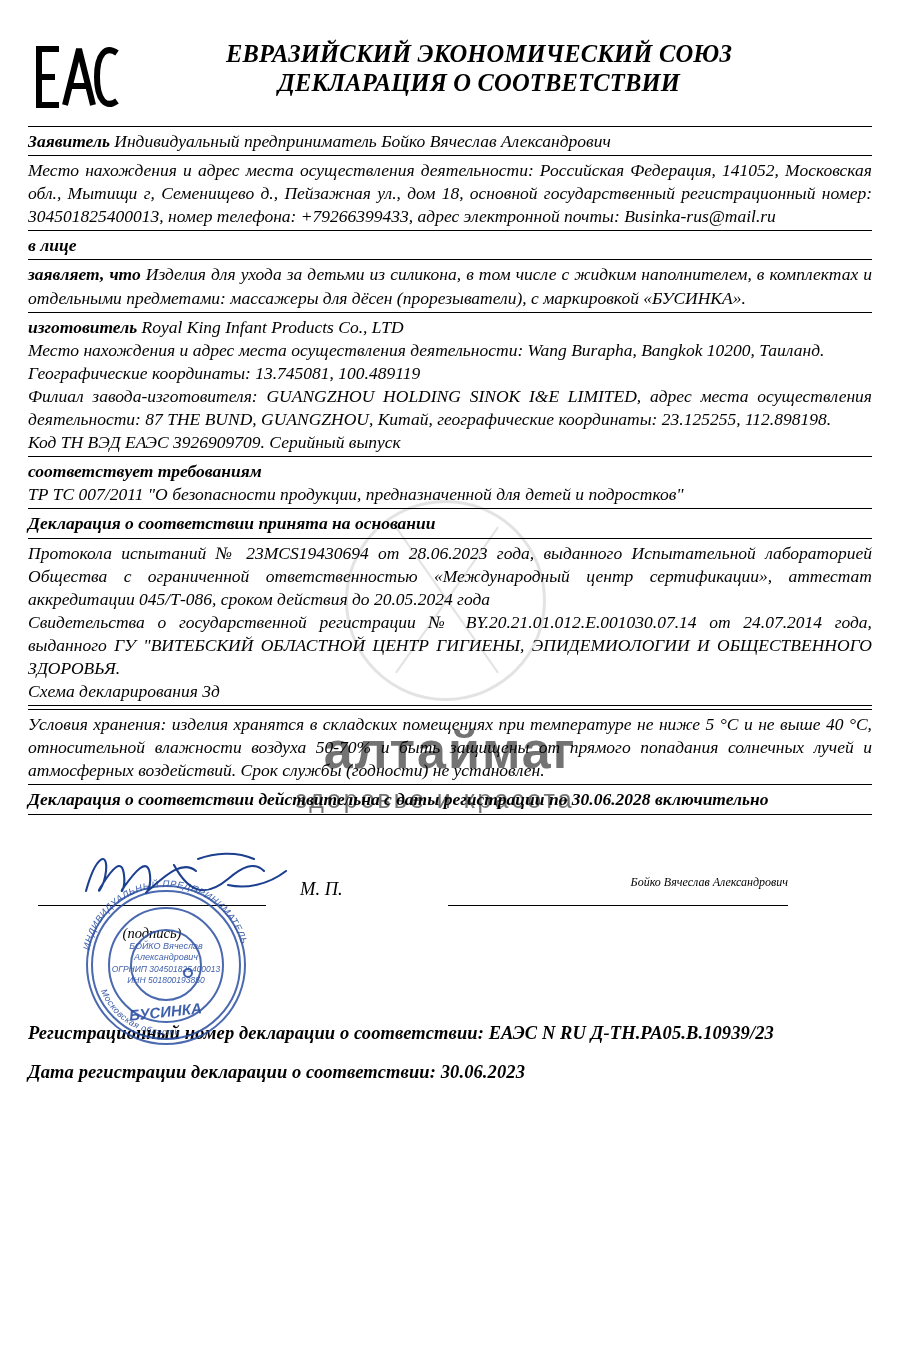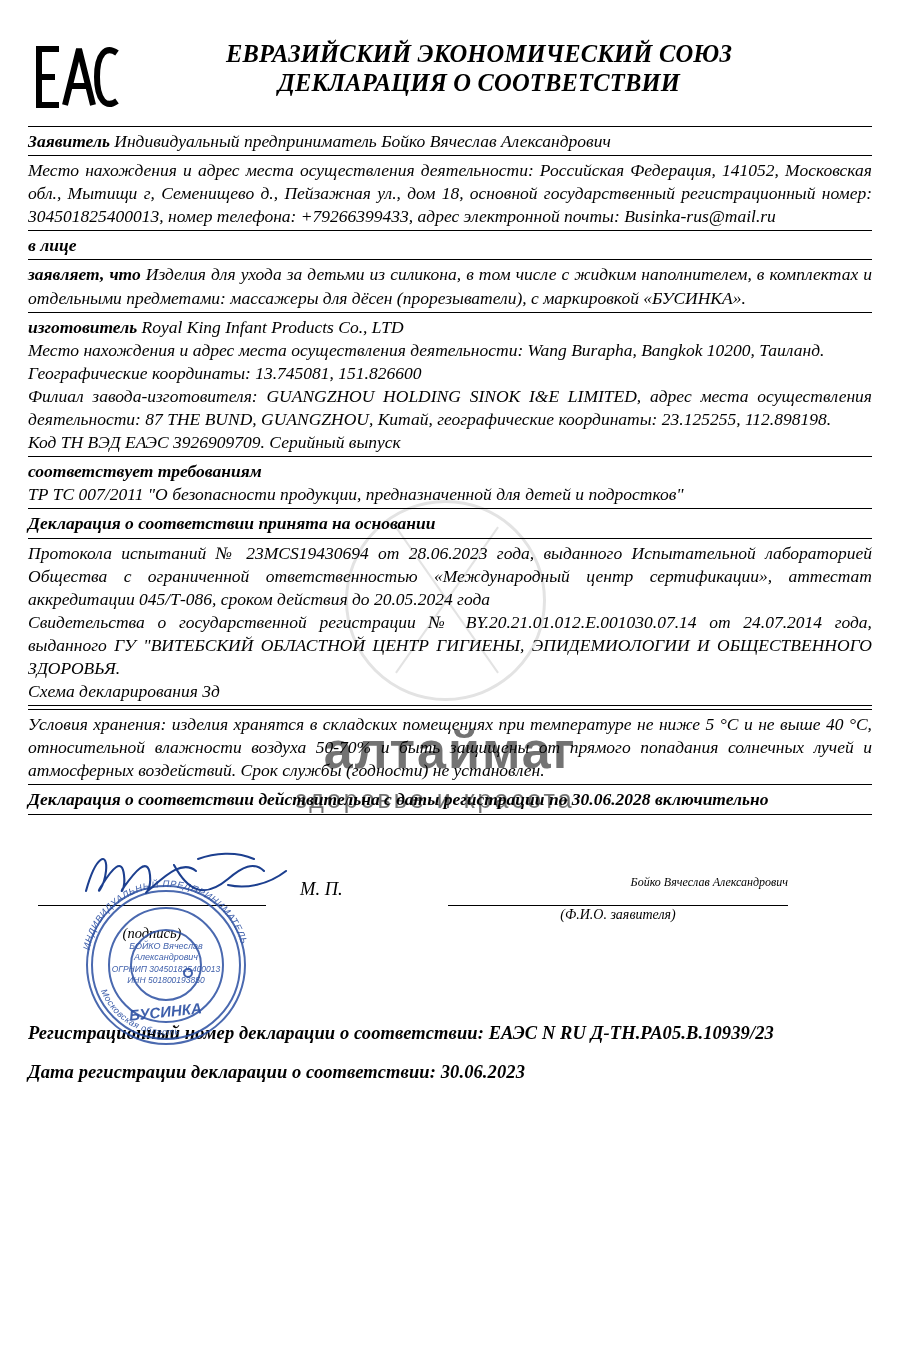--- a/index.html
+++ b/index.html
@@ -257,21 +257,21 @@
     <div class="block">
       <div class="row just">
         <span class="lbl">заявляет, что</span>
         <span>Изделия для ухода за детьми из силикона, в том числе с жидким наполнителем, в комплектах и отдельными предметами: массажеры для дёсен (прорезыватели), с маркировкой «БУСИНКА».</span>
       </div>
       <div class="rule"></div>
       <div class="row">
         <span class="lbl">изготовитель</span>
         <span>Royal King Infant Products Co., LTD</span>
       </div>
-      <div class="row">Место нахождения и адрес места осуществления деятельности: Wang Burapha, Bangkok 10200, Таиланд. Географические координаты: 13.745081, 151.826600</div>
+      <div class="row">Место нахождения и адрес места осуществления деятельности: Wang Burapha, Bangkok 10200, Таиланд. Географические координаты: 13.745081, 100.489119</div>
       <div class="row just">Филиал завода-изготовителя: GUANGZHOU HOLDING SINOK I&amp;E LIMITED, адрес места осуществления деятельности: 87 THE BUND, GUANGZHOU, Китай, географические координаты: 23.125255, 112.898198.</div>
       <div class="row">Код ТН ВЭД ЕАЭС 3926909709. Серийный выпуск</div>
       <div class="rule"></div>
     </div>
 
     <div class="block">
       <div class="row b">соответствует требованиям</div>
       <div class="row">ТР ТС 007/2011 "О безопасности продукции, предназначенной для детей и подростков"</div>
       <div class="rule"></div>
     </div>
@@ -338,21 +338,20 @@
         </svg>
       </div>
 
       <div class="sig-line"></div>
       <div class="sig-caption">(подпись)</div>
 
       <div class="mp">М. П.</div>
 
       <div class="fio-name">Бойко Вячеслав Александрович</div>
       <div class="fio-line"></div>
-      <div class="fio-caption">(Ф.И.О. заявителя)</div>
     </div>
 
     <div class="reg-block">
       <div class="reg-line">Регистрационный номер декларации о соответствии: ЕАЭС N RU Д-TH.РА05.В.10939/23</div>
       <div class="reg-line">Дата регистрации декларации о соответствии: 30.06.2023</div>
     </div>
 
   </div>
 </div>
 

